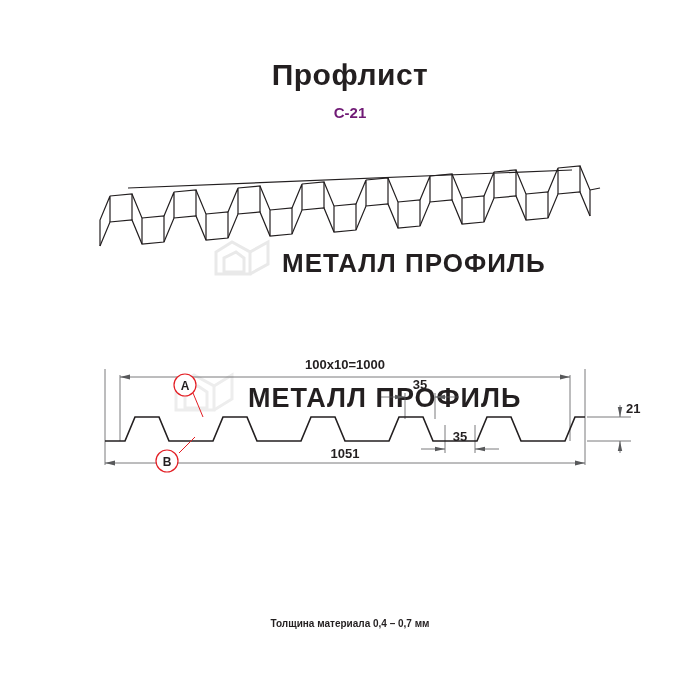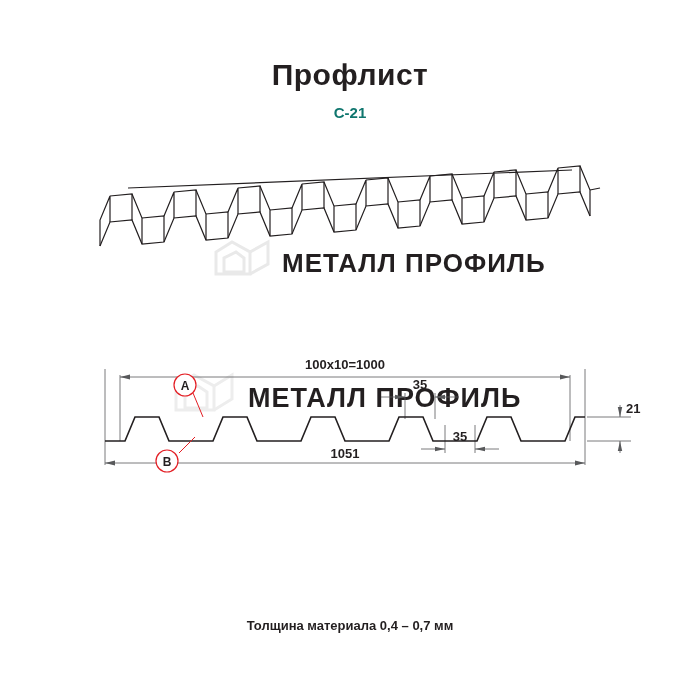--- a/index.html
+++ b/index.html
@@ -32,29 +32,29 @@
     color: #231f20;
   }
   .subtitle {
     position: absolute;
     top: 104px;
     left: 0;
     width: 700px;
     text-align: center;
     font-size: 15px;
     font-weight: bold;
-    color: #0f766e;
+    color: #701a75;
   }
   .footer-note {
     position: absolute;
     top: 618px;
     left: 0;
     width: 700px;
     text-align: center;
-    font-size: 13px;
+    font-size: 10px;
     font-weight: bold;
     color: #231f20;
   }
   .iso-wrap {
     position: absolute;
     top: 150px;
     left: 80px;
     width: 540px;
     height: 130px;
   }

